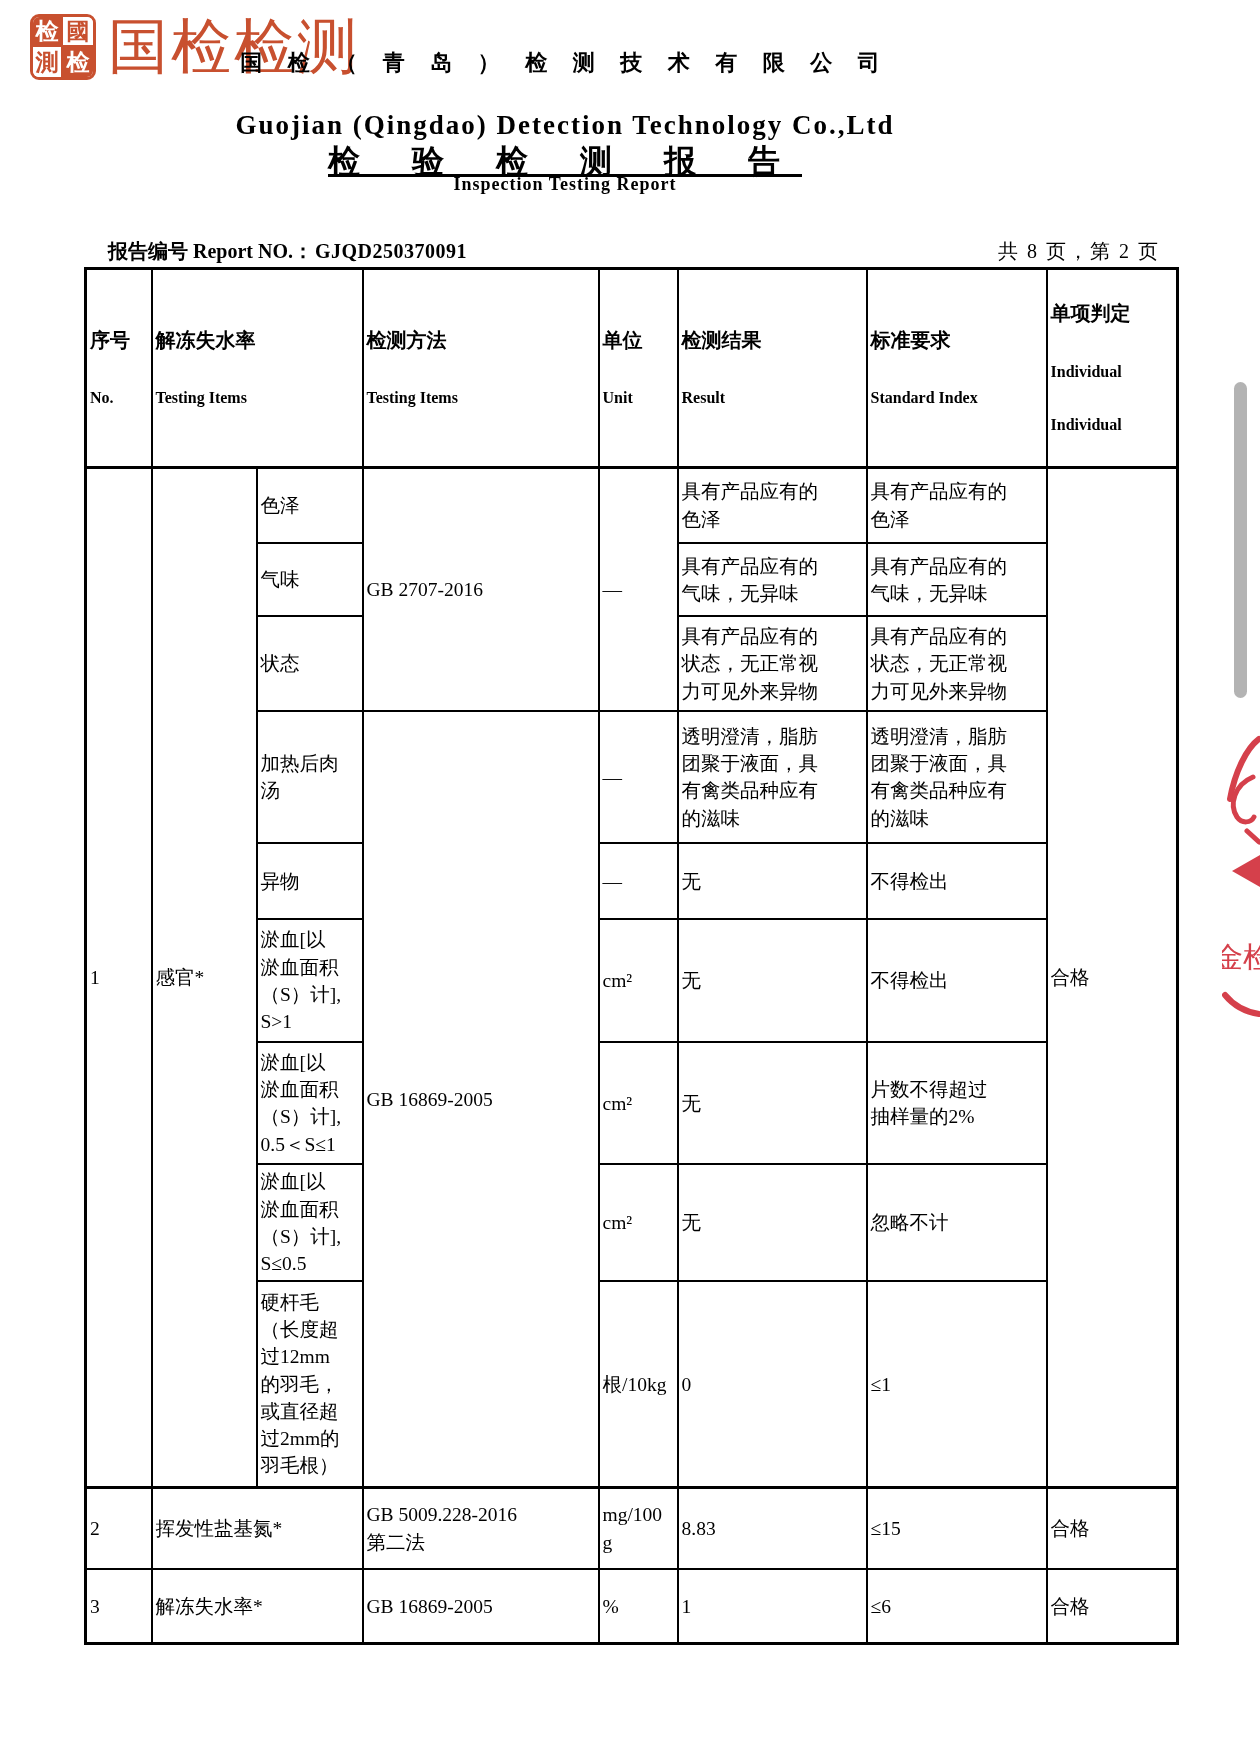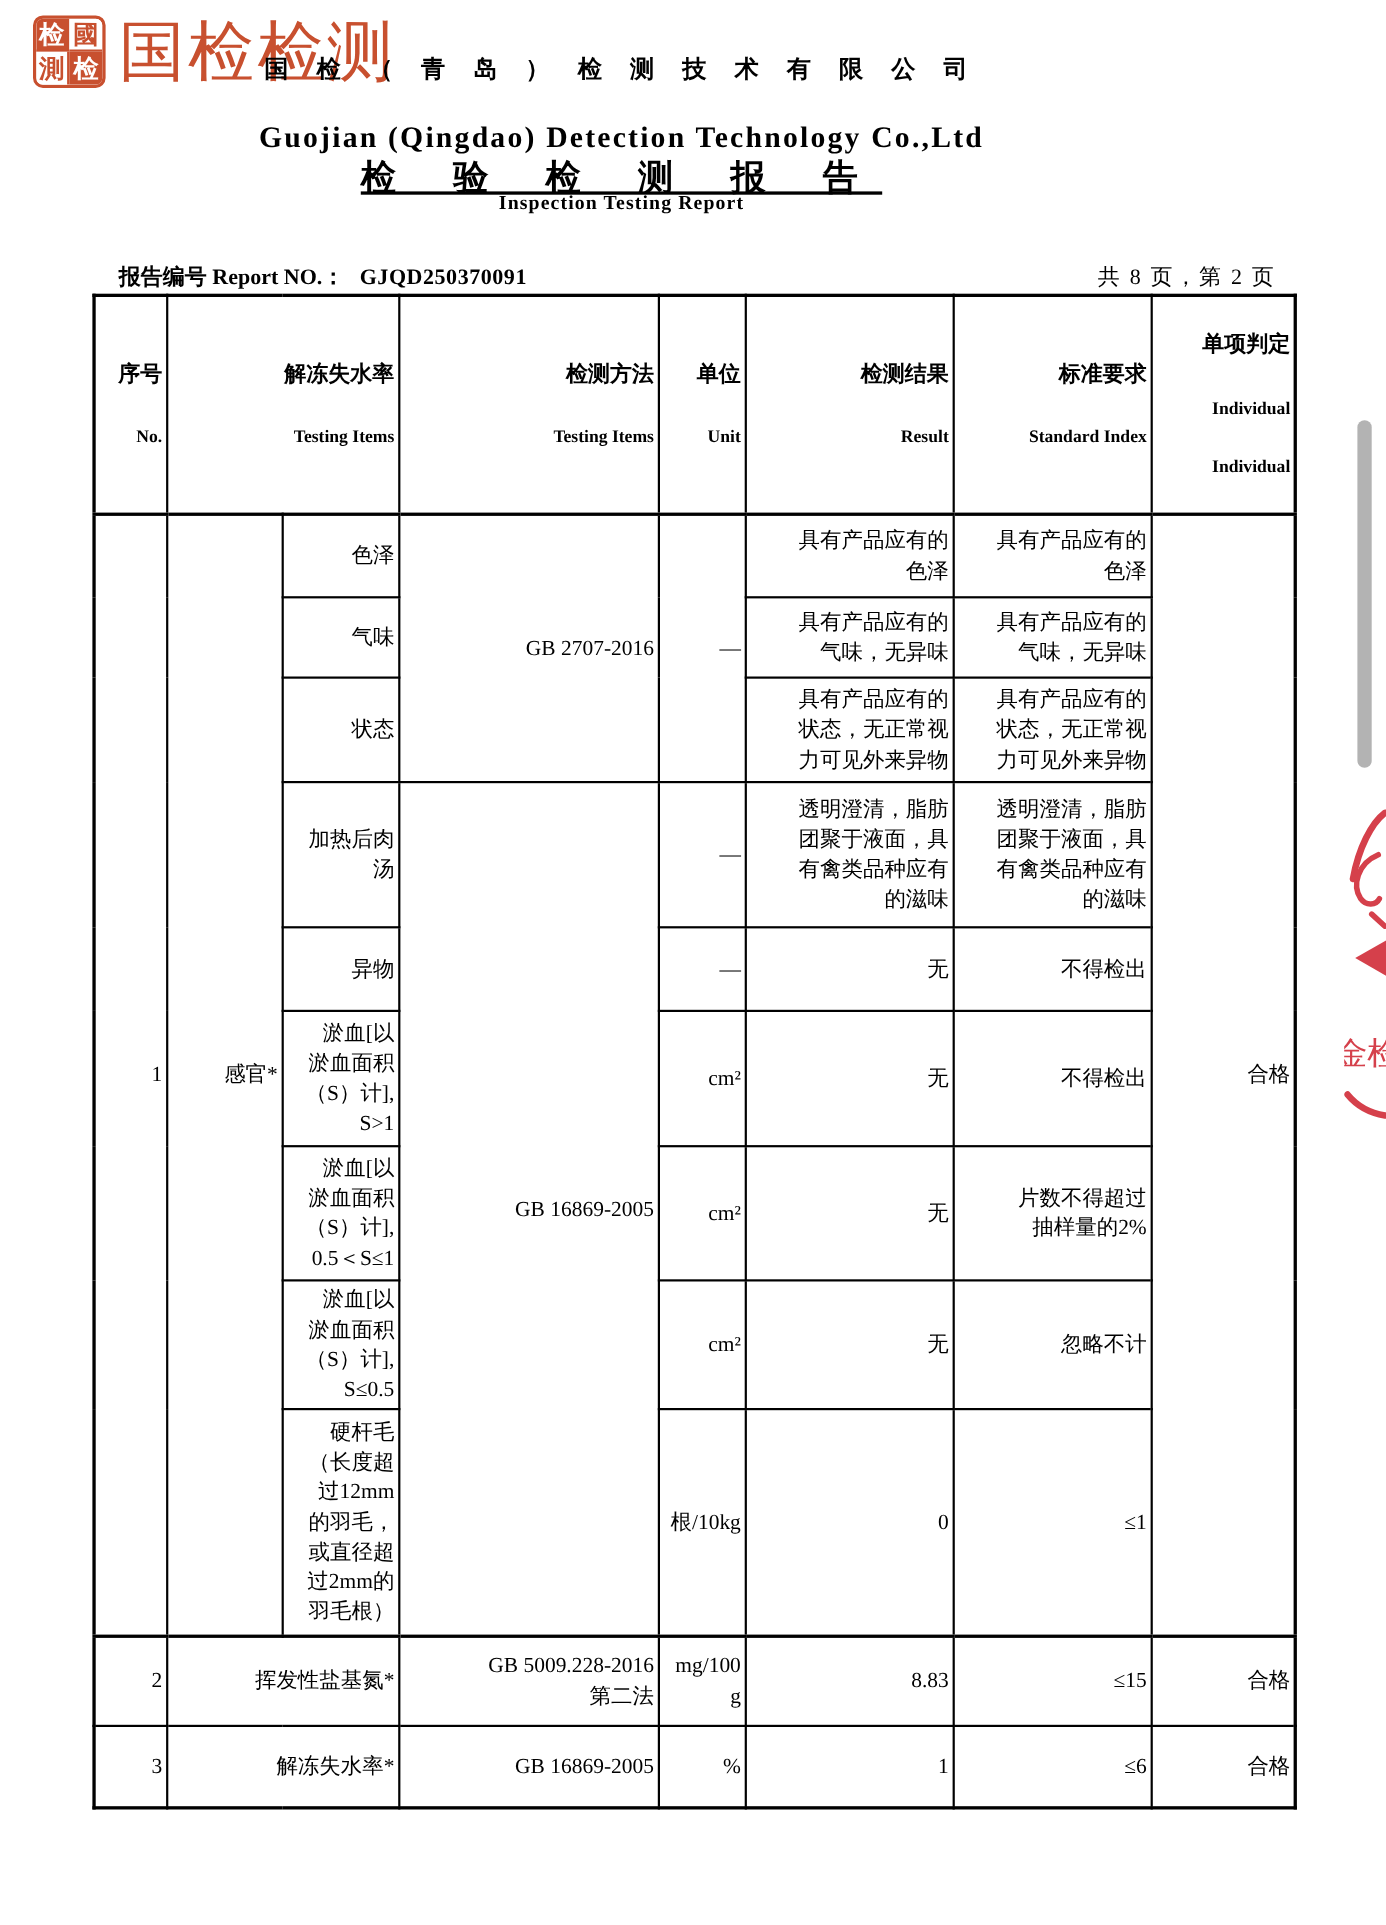--- a/index.html
+++ b/index.html
@@ -32,33 +32,33 @@
   .titles { position:absolute; left:0; top:0; width:1130px; text-align:center; }
   .company-cn { position:absolute; top:48px;  width:100%; font-size:22px; font-weight:bold; letter-spacing:10px; white-space:nowrap; }
   .company-en { position:absolute; top:110px; width:100%; font-size:27px; font-weight:bold; letter-spacing:2px; }
   .title-cn   { position:absolute; top:140px; width:100%; font-size:32px; font-weight:bold; letter-spacing:22px; white-space:nowrap;text-decoration:underline; }
   .title-en   { position:absolute; top:174px; width:100%; font-size:18px; font-weight:bold; letter-spacing:1px; }
 
   
   .report-line { position:absolute; left:108px; top:238px; width:1052px;
     display:flex; justify-content:space-between; align-items:baseline; font-size:20px; }
   .report-left { font-weight:bold; }
-  .report-no { margin-left:14px; letter-spacing:0.5px; }
+  .report-no { margin-left:2px; letter-spacing:0.5px; }
   .pagination { font-size:20px; letter-spacing:2px; }
 
   
   table.report {
     position:absolute; left:84px; top:267px;
     width:1092px; table-layout:fixed;
     border-collapse:collapse;
     border:3px solid #000;
   }
   table.report th, table.report td {
     border:2px solid #000;
-    text-align:right; vertical-align:middle;
+    text-align:left; vertical-align:middle;
     font-size:19.5px; line-height:1.4;
     white-space:pre-line;
     padding:2px 3px;
     overflow:hidden;
     margin-left:37px;
   }
   table.report th { font-weight:bold; }
   th .cn { font-size:20px; margin-bottom:6px; }
   th .en { font-size:16px; }
   tr.hdr th { border-bottom:3px solid #000; }

